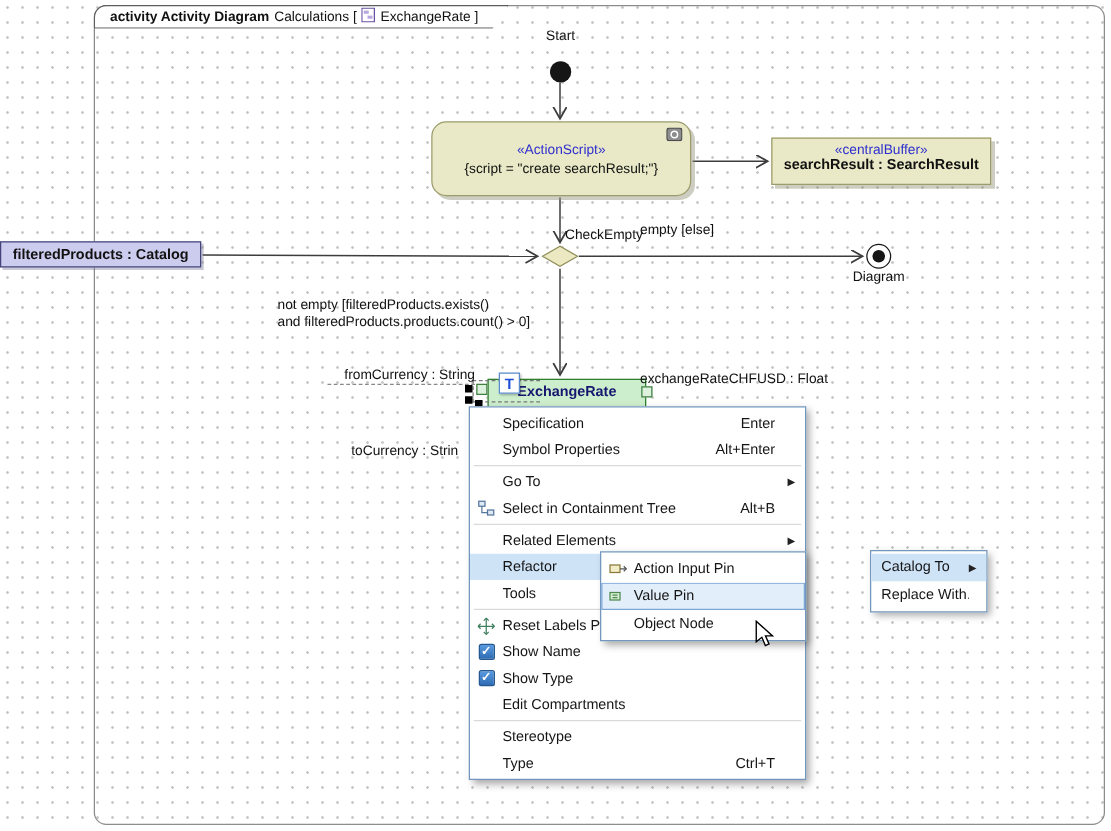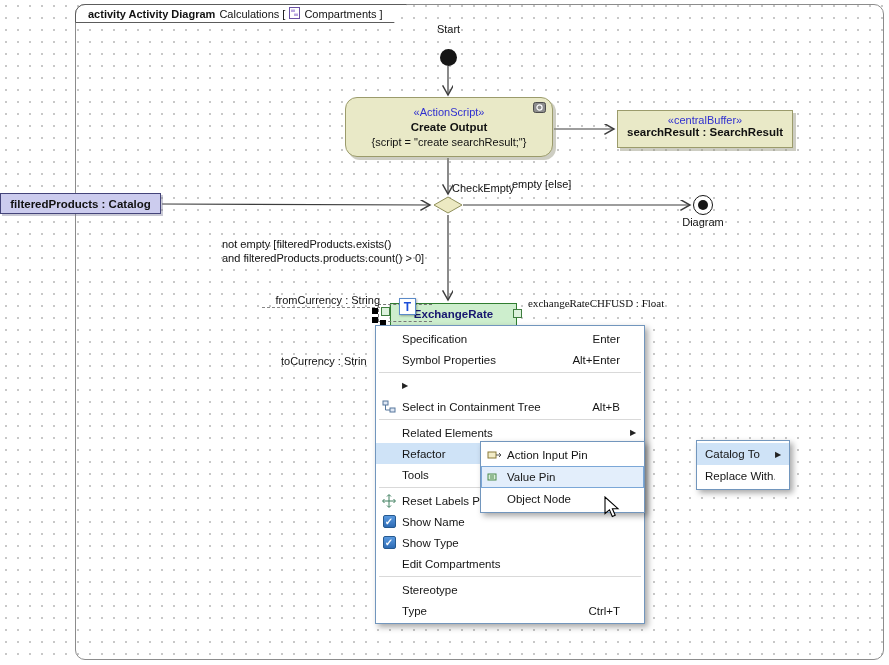--- a/index.html
+++ b/index.html
@@ -91,29 +91,28 @@
 
   <div class="frame"></div>
   <div class="tab">
     <b>activity Activity Diagram</b>
     <span>Calculations [</span>
     <span><svg width="11" height="12">
           <rect x="0.5" y="0.5" width="10" height="11" fill="#fff" stroke="#6a51a3"></rect>
           <rect x="2" y="2.5" width="4" height="2.5" fill="#b9a7e0"></rect>
           <rect x="5" y="6.5" width="4" height="2.5" fill="#b9a7e0"></rect>
         </svg></span>
-    <span>Compartments ]</span>
+    <span>ExchangeRate ]</span>
   </div>
 
   <div class="lbl-float" style="left:430px; top:23px; width:37px; text-align:center;">Start</div>
   <div class="start-node"></div>
 
   <div class="node-tan action" style="left:345px; top:97px; width:208px; height:60px;">
     <span class="stereo">«ActionScript»</span>
-    <span class="nname">Create Output</span>
     <span>{script = "create searchResult;"}</span>
     <span class="badge"><svg width="13" height="11">
           <rect x="0.5" y="0.5" width="12" height="10" rx="2" fill="#8d8d8d" stroke="#4c4c4c"></rect>
           <circle cx="6.5" cy="5.5" r="2.6" fill="none" stroke="#fff" stroke-width="1.2"></circle>
         </svg></span>
   </div>
 
   <div class="node-tan" style="left:617px; top:110px; width:176px; height:38px; padding-top:3px;">
     <span class="stereo" style="display:block;">«centralBuffer»</span>
     <span class="nname">searchResult : SearchResult</span>
@@ -144,40 +143,41 @@
   <div class="green-node">
     <span class="title">ExchangeRate</span>
   </div>
   <div class="dash-box"></div>
   <div class="pin" style="left:381px; top:307px;"></div>
   <div class="pin" style="left:513px; top:309px;"></div>
   <div class="handle" style="left:372px; top:308px;"></div>
   <div class="handle" style="left:372px; top:317px;"></div>
   <div class="handle" style="left:380px; top:320px;"></div>
   <div class="lbl-float" style="left:262px; top:294px; width:118px; text-align:right; border-bottom:1px dashed #888; padding-bottom:1px;">fromCurrency : String</div>
-  <div class="lbl-float" style="left:528px; top:297px;font-family:Liberation Serif, serif;">exchangeRateCHFUSD : Float</div>
+  <div class="lbl-float" style="left:512px; top:297px;">exchangeRateCHFUSD : Float</div>
   <div class="lbl-float" style="left:281px; top:355px;">toCurrency : Strin</div>
   <div class="t-btn">T</div>
 
   <div class="menu menu-main">
     <div class="mi">
       <span class="ic"></span>
       <span class="lbl">Specification</span>
       <span class="sc">Enter</span>
       <span class="arr"></span>
     </div>
     <div class="mi">
       <span class="ic"></span>
       <span class="lbl">Symbol Properties</span>
       <span class="sc">Alt+Enter</span>
       <span class="arr"></span>
     </div>
     <div class="sep"></div>
     <div class="mi">
       <span class="ic"></span>
+      <span class="lbl">Go To</span>
       <span class="arr">▶</span>
     </div>
     <div class="mi">
       <span class="ic">
           <svg width="14" height="13">
             <rect x="1" y="1" width="5" height="4" fill="#dfe8f5" stroke="#56779c"></rect>
             <rect x="8" y="8" width="5" height="4" fill="#dfe8f5" stroke="#56779c"></rect>
             <path d="M3.5 5 v5 h4.5" fill="none" stroke="#56779c"></path>
           </svg>
         </span>

